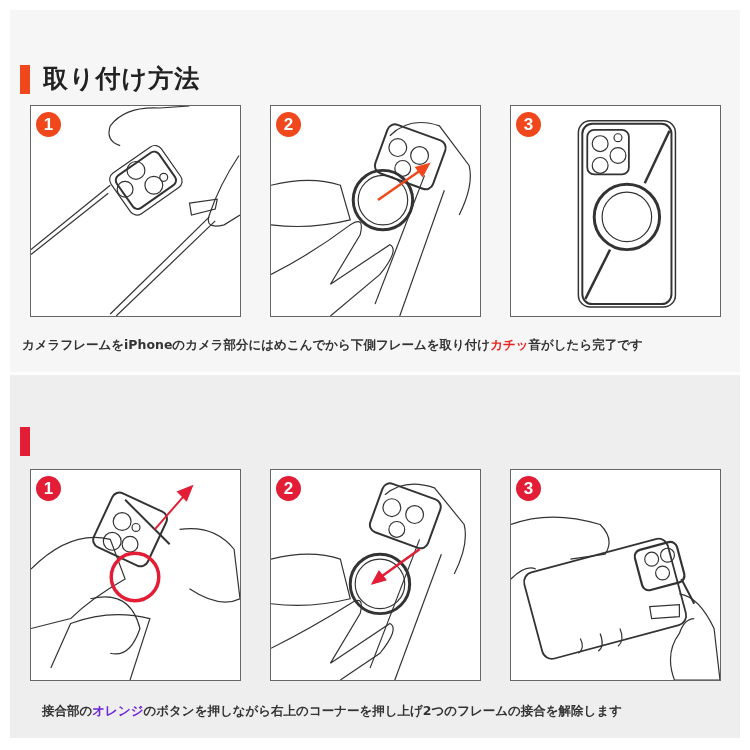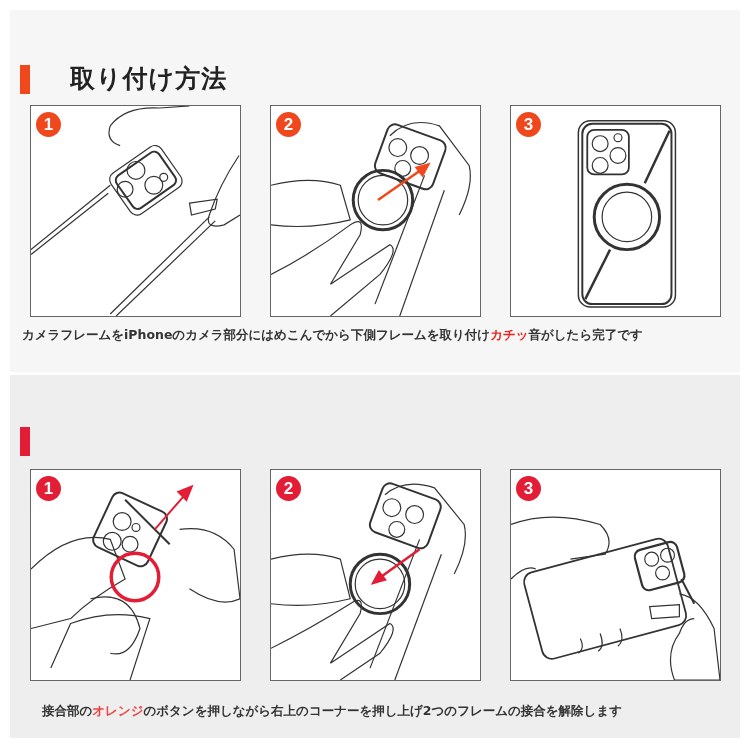--- a/index.html
+++ b/index.html
@@ -27,21 +27,21 @@
 
     .caption {
       position: absolute; left: 22px; width: 706px; font-size: 12.5px; font-weight: bold; color: #333;
       white-space: nowrap; letter-spacing: 0px;
     }
   </style>
 </head>
 <body>
 
 <div class="panel top"></div>
-<div class="heading" style="top:64px;gap:27px;">
+<div class="heading" style="top:64px;">
   <span class="bar" style="background:#f0471d;"></span>
   <span class="title">取り付け方法</span>
 </div>
 
 <div class="frame" style="left:30px; top:105px;">
   <span class="badge" style="background:#f0471d;">1</span>
   <svg viewBox="0 0 211 212" fill="none" stroke="#333" stroke-width="1.2">
     <line x1="0" y1="145" x2="80" y2="80"></line>
     <line x1="0" y1="150" x2="78" y2="88"></line>
     <line x1="80" y1="210" x2="180" y2="112"></line>
@@ -88,21 +88,21 @@
     <circle cx="108" cy="50" r="8"></circle>
     <circle cx="90" cy="60" r="8"></circle>
     <circle cx="108" cy="32" r="4"></circle>
     <circle cx="117" cy="112" r="33" stroke-width="3"></circle>
     <circle cx="117" cy="112" r="25"></circle>
     <line x1="160" y1="25" x2="135" y2="78" stroke-width="2.5"></line>
     <line x1="100" y1="145" x2="75" y2="195" stroke-width="2.5"></line>
   </svg>
 </div>
 
-<div class="caption" style="top:327px;">
+<div class="caption" style="top:337px;">
   <span>カメラフレームをiPhoneのカメラ部分にはめこんでから下側フレームを取り付け</span><span style="color:#e6231f;">カチッ</span><span>音がしたら完了です</span>
 </div>
 
 <div class="panel bottom"></div>
 <div class="heading" style="top:427px;">
   <span class="bar" style="background:#e21d35;"></span>
 </div>
 
 <div class="frame" style="left:30px; top:469px;">
   <span class="badge" style="background:#e21d35;">1</span>
@@ -153,14 +153,14 @@
     <line x1="172" y1="110" x2="185" y2="135" stroke-width="2"></line>
     <path d="M140 138 L170 136 L170 148 L142 150 Z"></path>
     <path d="M0 55 Q40 40 90 55 Q105 70 95 85 L60 90"></path>
     <path d="M0 110 Q15 95 25 100"></path>
     <path d="M170 125 Q190 128 205 160 L211 212 L165 212 Q155 185 170 165 Q175 150 185 150"></path>
     <path d="M70 170 Q75 180 68 185 M90 165 Q95 178 88 183 M110 160 Q115 172 108 178"></path>
   </svg>
 </div>
 
 <div class="caption" style="top:703px; left:42px;">
-  <span>接合部の</span><span style="color:#ef4444;">オレンジ</span><span>のボタンを押しながら右上のコーナーを押し上げ2つのフレームの接合を解除します</span>
+  <span>接合部の</span><span style="color:#6d28d9;">オレンジ</span><span>のボタンを押しながら右上のコーナーを押し上げ2つのフレームの接合を解除します</span>
 </div>
 
 </body></html>

